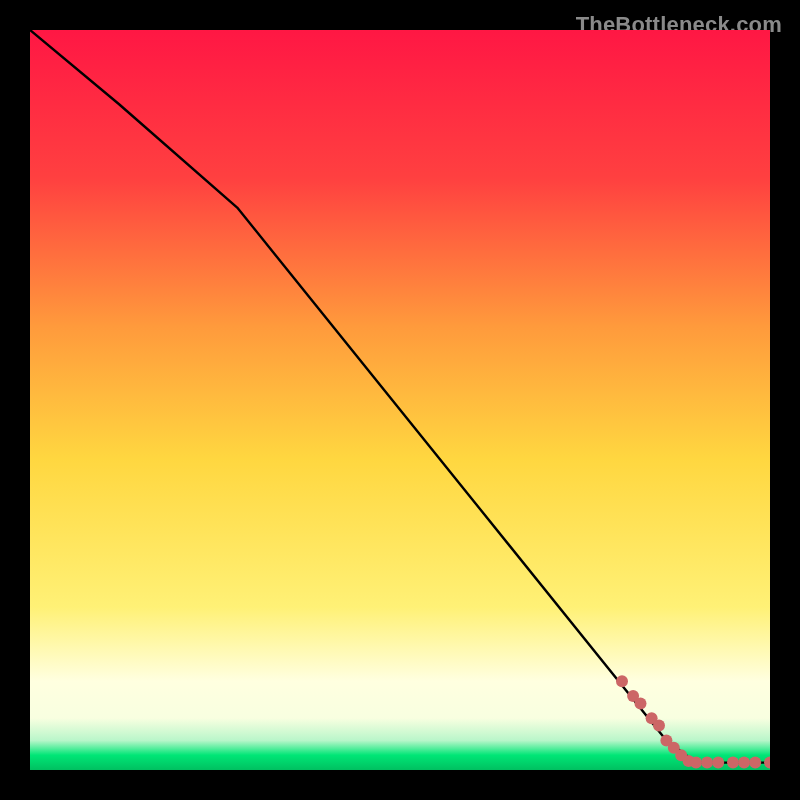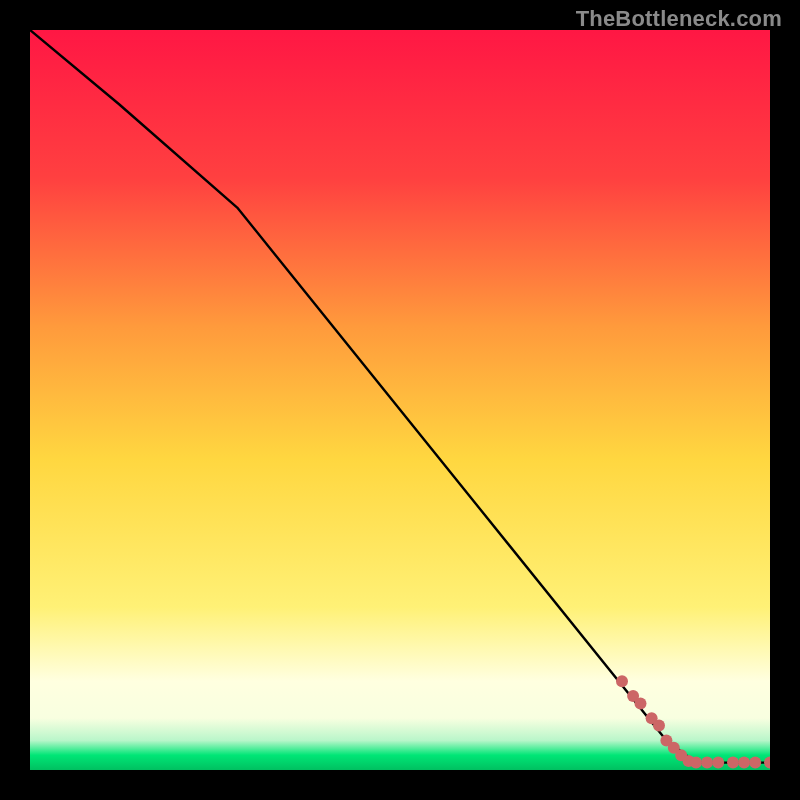--- a/index.html
+++ b/index.html
@@ -19,21 +19,21 @@
   }
   .plot {
     position: absolute;
     left: 30px;
     top: 30px;
     width: 740px;
     height: 740px;
   }
   .watermark {
     position: absolute;
-    top: 6px;
+    top: 12px;
     right: 18px;
     font-size: 22px;
     font-weight: 600;
     color: #8a8a8a;
     letter-spacing: 0.2px;
   }
   svg { display: block; }
 </style>
 </head>
 <body>

